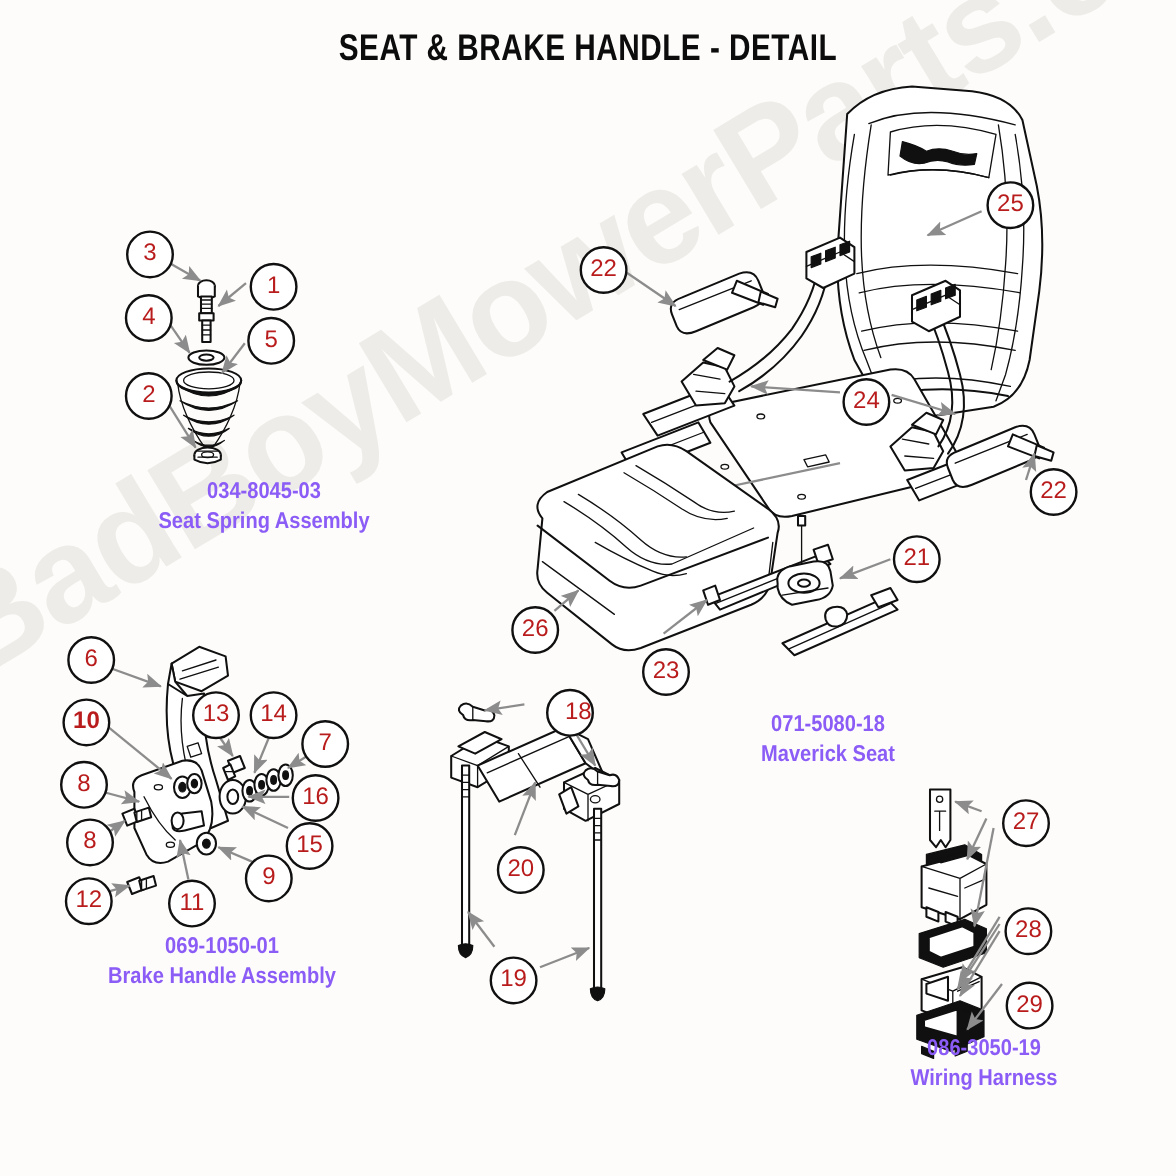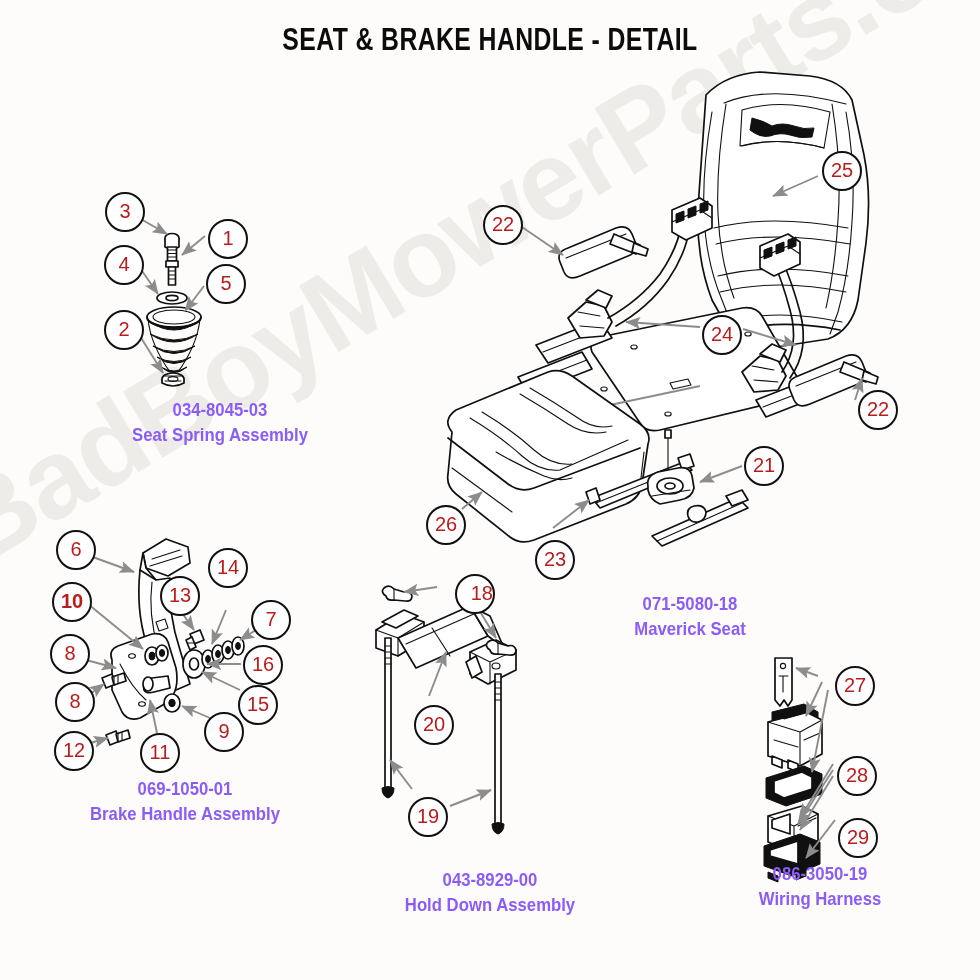--- a/index.html
+++ b/index.html
@@ -403,24 +403,20 @@
   <div class="caption" style="left:70px;top:398px;width:300px;">
     <span class="pn">034-8045-03</span>
     <span class="nm">Seat Spring Assembly</span>
   </div>
 
   <div class="caption" style="left:30px;top:777px;width:310px;">
     <span class="pn">069-1050-01</span>
     <span class="nm">Brake Handle Assembly</span>
   </div>
 
-  <div class="caption" style="left:340px;top:868px;width:300px;">
-    <span class="pn">043-8929-00</span>
-    <span class="nm">Hold Down Assembly</span>
-  </div>
 
   <div class="caption" style="left:540px;top:592px;width:300px;">
     <span class="pn">071-5080-18</span>
     <span class="nm">Maverick Seat</span>
   </div>
 
   <div class="caption" style="left:690px;top:862px;width:260px;">
     <span class="pn">086-3050-19</span>
     <span class="nm">Wiring Harness</span>
   </div>
@@ -443,21 +439,21 @@
       </div>
       <div class="balloon" style="left: 56px; top: 530px;">
         <span>6</span>
       </div>
       <div class="balloon" style="left: 52px; top: 582px; font-weight: bold;">
         <span>10</span>
       </div>
       <div class="balloon" style="left: 160px; top: 576px;">
         <span>13</span>
       </div>
-      <div class="balloon" style="left: 208px; top: 548px; align-items: center;">
+      <div class="balloon" style="left: 208px; top: 576px; align-items: center;">
         <span>14</span>
       </div>
       <div class="balloon" style="left: 251px; top: 600px;">
         <span>7</span>
       </div>
       <div class="balloon" style="left: 50px; top: 634px;">
         <span>8</span>
       </div>
       <div class="balloon" style="left: 243px; top: 645px;">
         <span>16</span>

